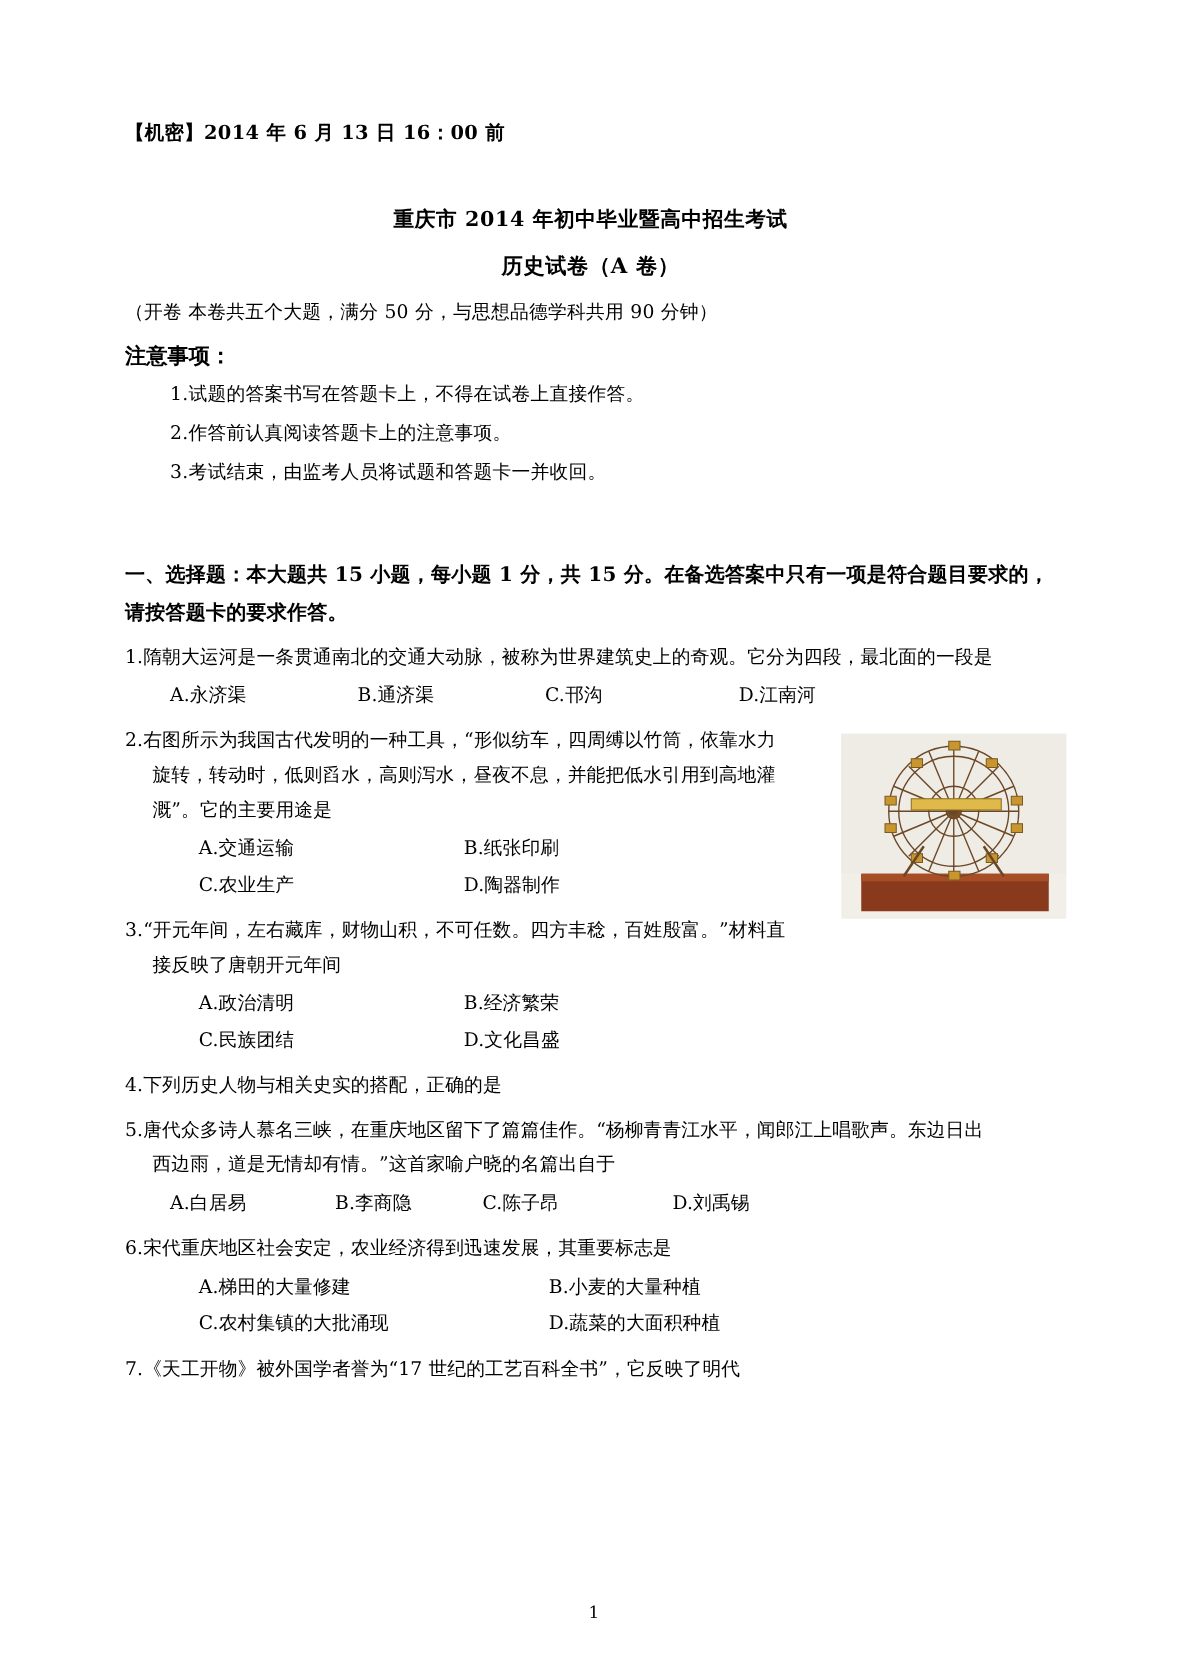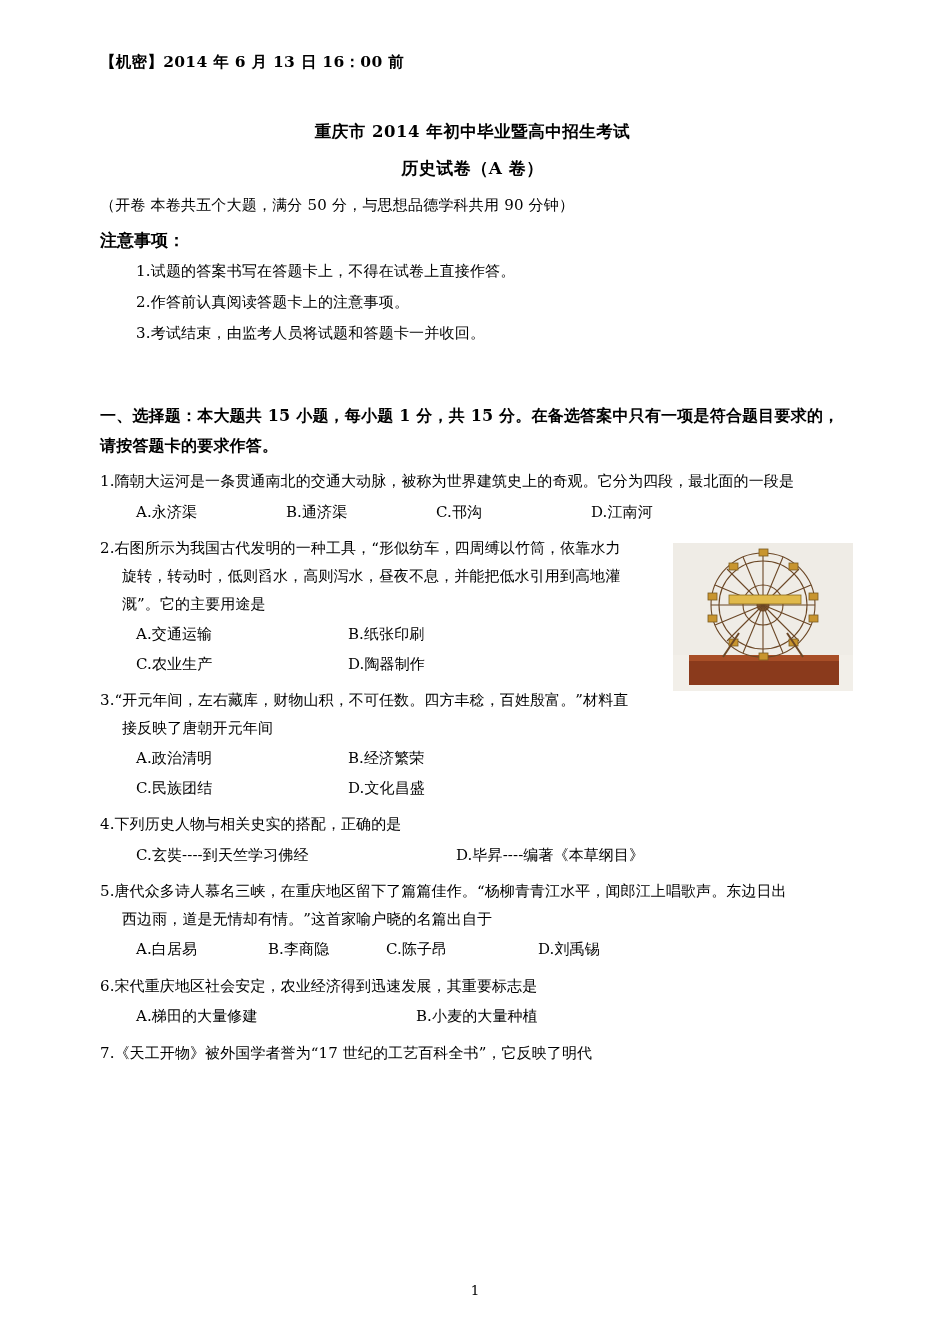--- a/index.html
+++ b/index.html
@@ -11,21 +11,21 @@
     width: 950px;
     height: 1344px;
     font-family: "DejaVu Serif", "Liberation Serif", serif;
     color: #000000;
   }
   .page {
     position: relative;
     width: 950px;
     height: 1344px;
     box-sizing: border-box;
-    padding: 52px 105px 40px 100px;
+    padding: 96px 105px 40px 100px;
   }
   .confidential {
     font-size: 15.5px;
     font-family: "DejaVu Serif", "Liberation Serif", serif;
     font-weight: bold;
     margin: 0 0 48px 0;
     letter-spacing: 0.3px;
   }
   .title-main {
     text-align: center;
@@ -83,20 +83,21 @@
     font-size: 15px;
     line-height: 1.95;
     position: relative;
   }
   .opt-grid2 {
     display: flex;
   }
   .opt-grid2 > span:first-child {
     width: 212px;
     flex: 0 0 212px;
+    margin-left: 23px;
   }
   .opt-grid4 {
     display: flex;
   }
   .opt-grid4 > span {
     flex: 0 0 auto;
   }
   .q2-wrap {
     position: relative;
   }
@@ -233,24 +234,20 @@
       <div class="opt-grid2">
         <span>C.民族团结</span>
         <span>D.文化昌盛</span>
       </div>
     </div>
   </div>
 
   <div class="q">
     <div class="q-body"><span>4.</span><span>下列历史人物与相关史实的搭配，正确的是</span></div>
     <div class="opts">
-      <div class="opt-grid2">
-        <span style="width:320px;flex:0 0 320px">C.玄奘----到天竺学习佛经</span>
-        <span>D.毕昇----编著《本草纲目》</span>
-      </div>
     </div>
   </div>
 
   <div class="q">
     <div class="q-body"><span>5.</span><span>唐代众多诗人慕名三峡，在重庆地区留下了篇篇佳作。“杨柳青青江水平，闻郎江上唱歌声。东边日出</span></div>
     <div class="q-body q-cont">西边雨，道是无情却有情。”这首家喻户晓的名篇出自于</div>
     <div class="opts opt-grid4">
       <span style="width:132px">A.白居易</span>
       <span style="width:118px">B.李商隐</span>
       <span style="width:152px">C.陈子昂</span>
@@ -258,20 +255,24 @@
     </div>
   </div>
 
   <div class="q">
     <div class="q-body"><span>6.</span><span>宋代重庆地区社会安定，农业经济得到迅速发展，其重要标志是</span></div>
     <div class="opts">
       <div class="opt-grid2">
         <span style="width:280px;flex:0 0 280px">A.梯田的大量修建</span>
         <span>B.小麦的大量种植</span>
       </div>
+      <div class="opt-grid2">
+        <span style="width:280px;flex:0 0 280px">C.农村集镇的大批涌现</span>
+        <span>D.蔬菜的大面积种植</span>
+      </div>
     </div>
   </div>
 
   <div class="q">
     <div class="q-body"><span>7.</span><span>《天工开物》被外国学者誉为“17 世纪的工艺百科全书”，它反映了明代</span></div>
   </div>
 
   <div class="pagenum">1</div>
 </div>
 

